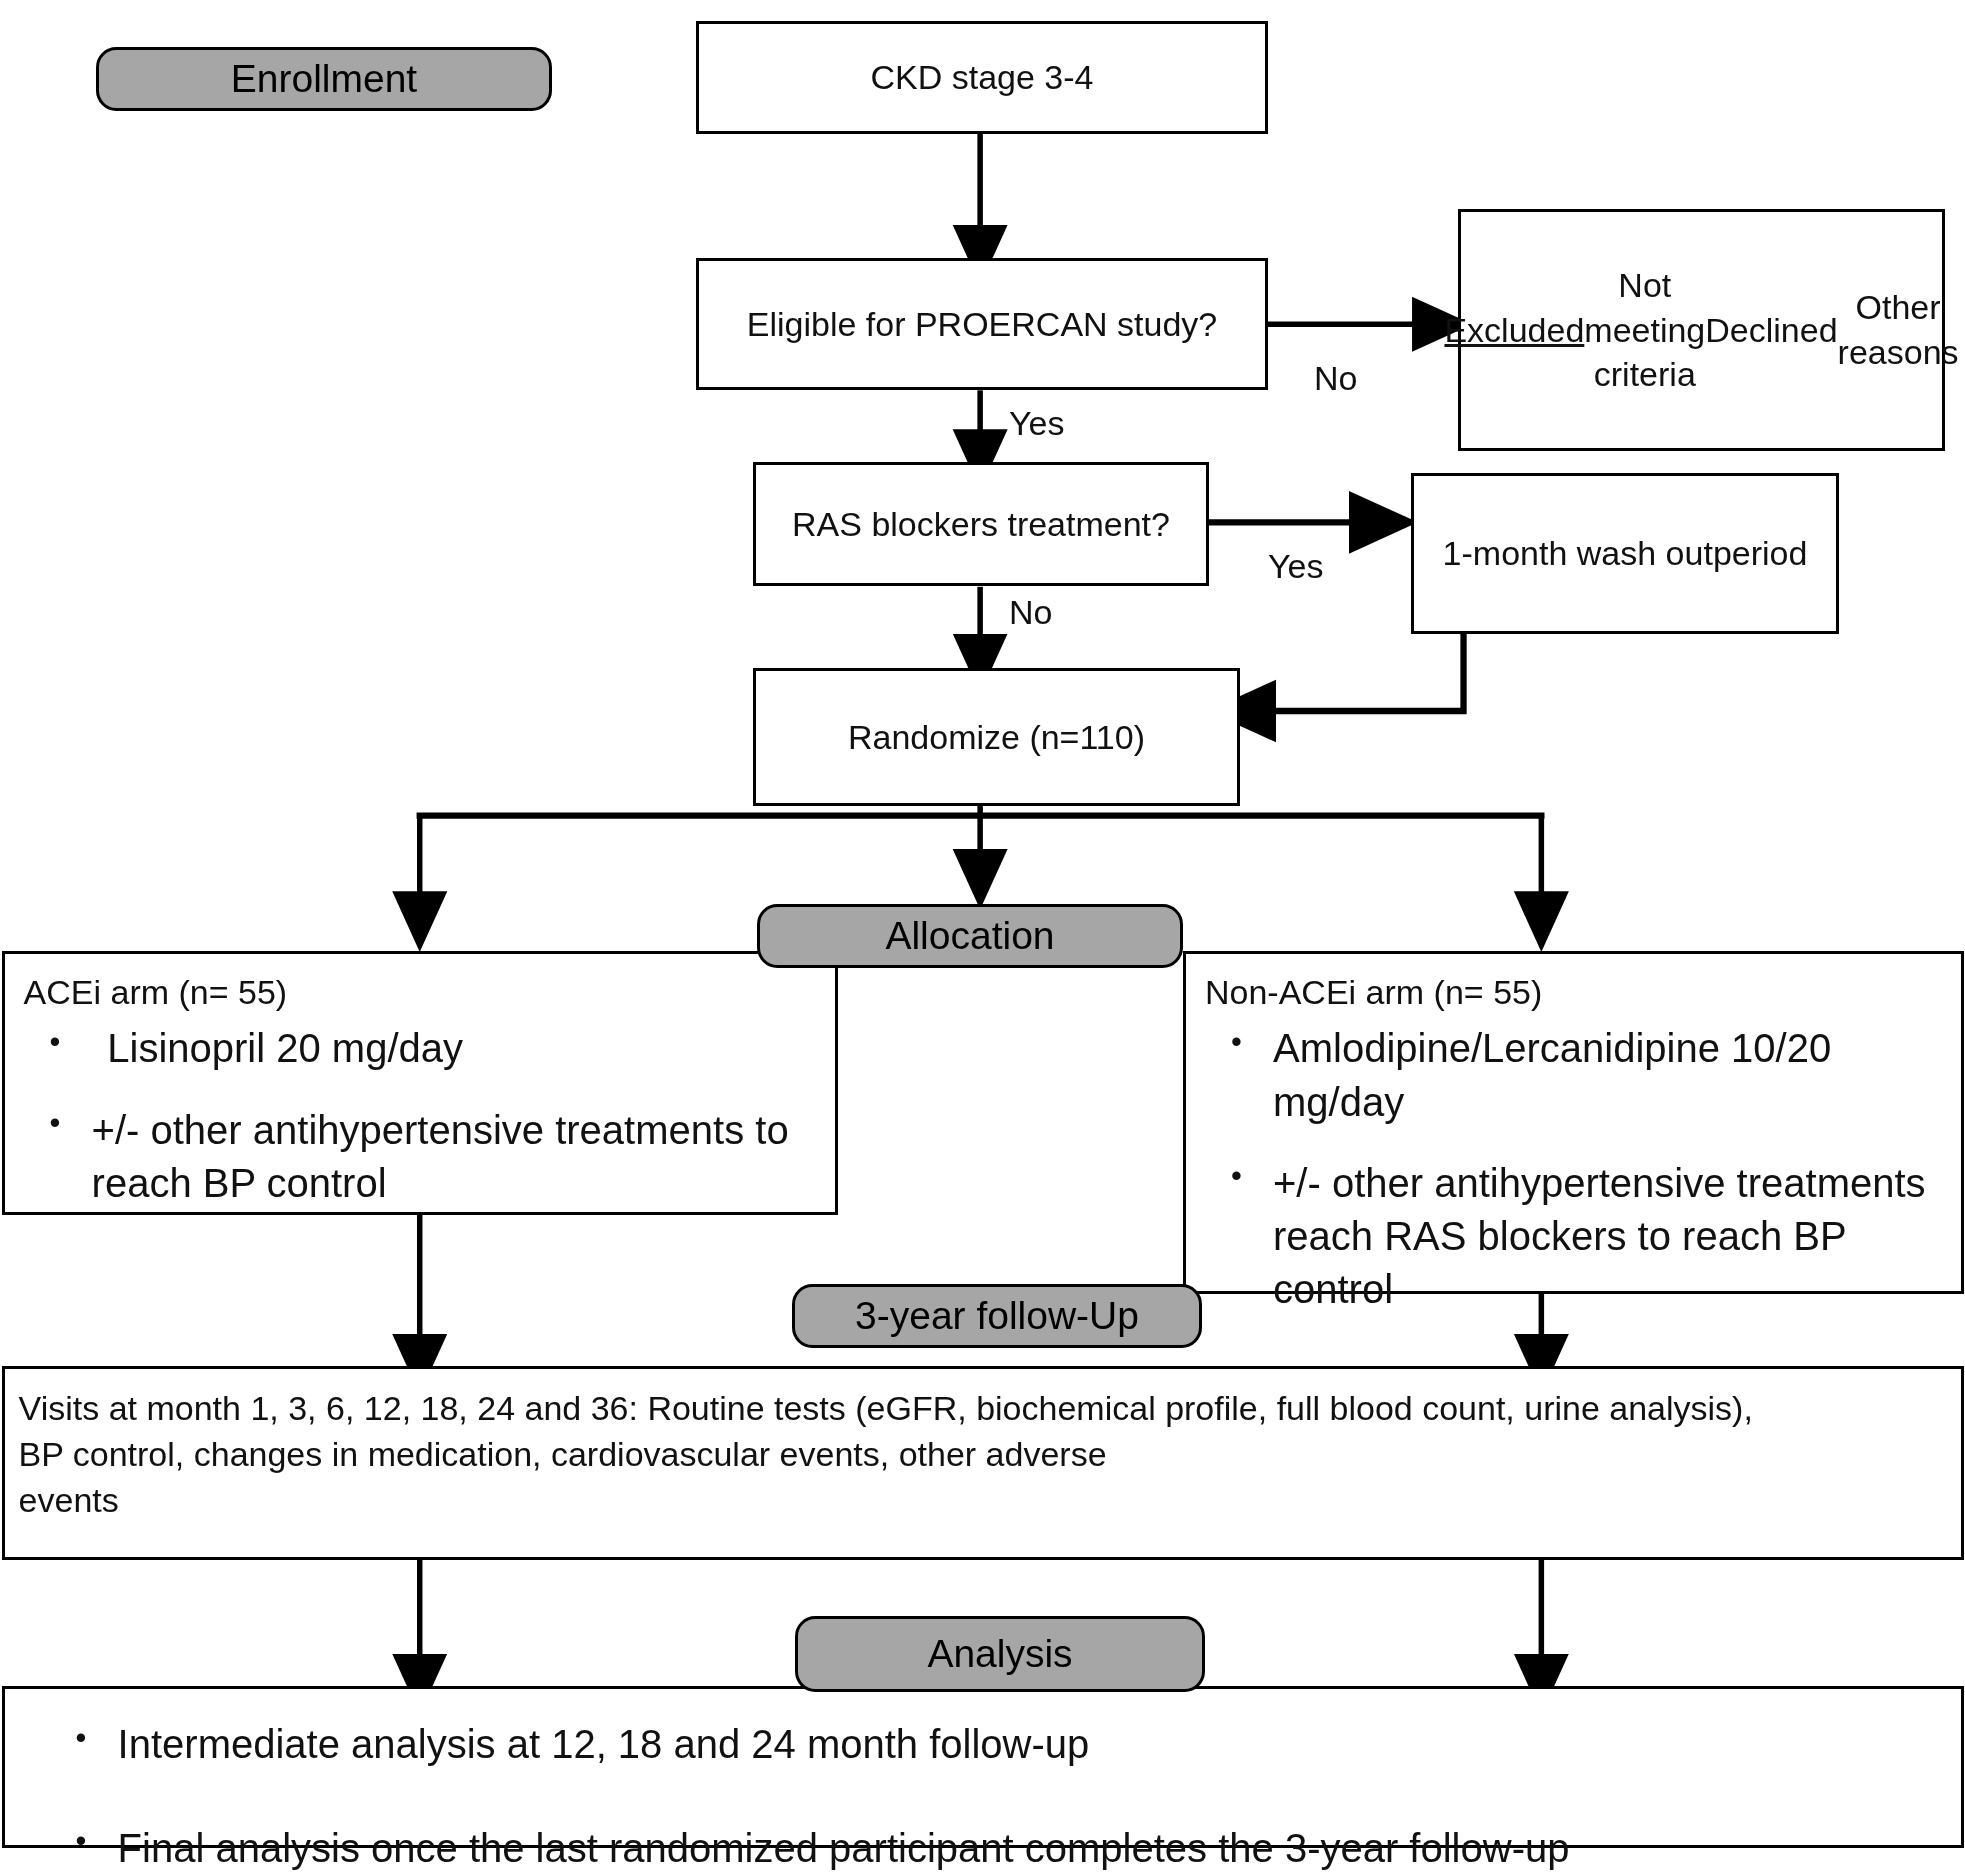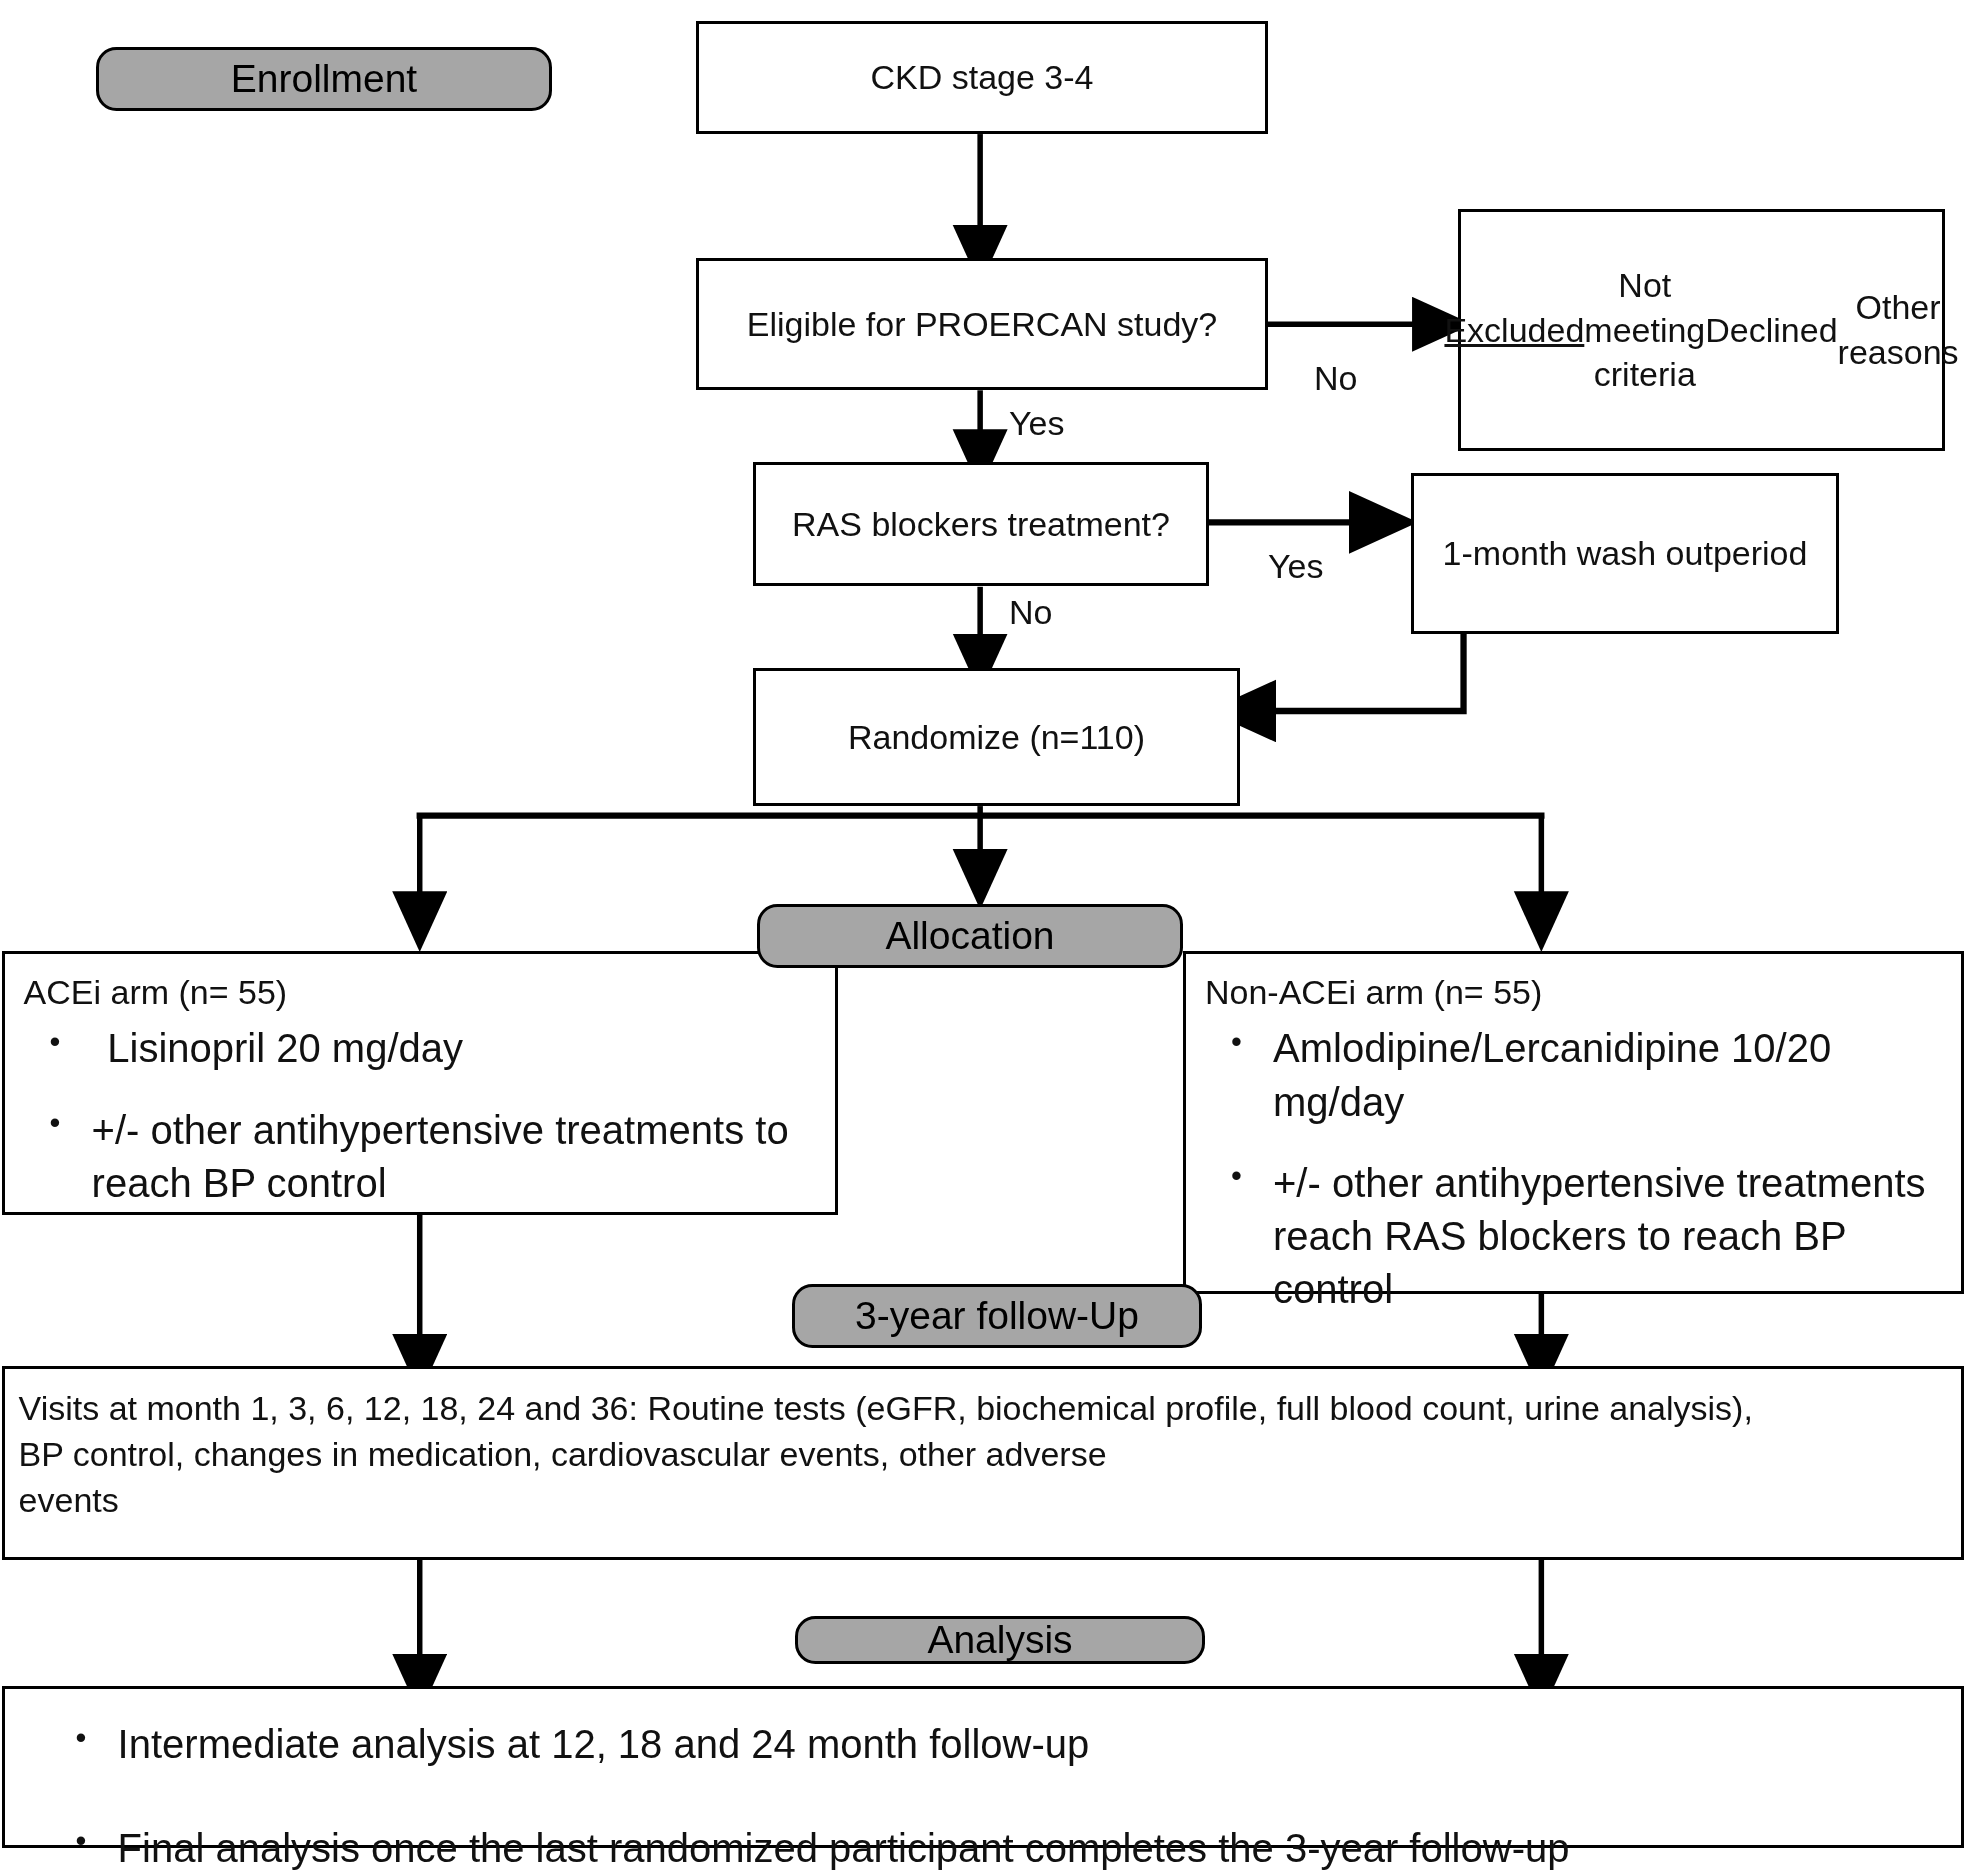--- a/index.html
+++ b/index.html
@@ -136,21 +136,21 @@
   </div>
 
   <div class="badge" style="left:757px; top:885px; width:426px; height:64px;">
     <span>Allocation</span>
   </div>
 
   <div class="badge" style="left:792px; top:1265px; width:410px; height:64px;">
     <span>3-year follow-Up</span>
   </div>
 
-  <div class="badge" style="left:795px; top:1597px; width:410px; height:48px;">
+  <div class="badge" style="left:795px; top:1597px; width:410px; height:76px;">
     <span>Analysis</span>
   </div>
 
   <div class="node center" style="left:696px; top:1.6px; width:572px; height:113px;">
     <span>CKD stage 3-4</span>
   </div>
 
   <div class="node center" style="left:696px; top:239px; width:572px; height:132px;">
     <span>Eligible for PROERCAN study?</span>
   </div>

